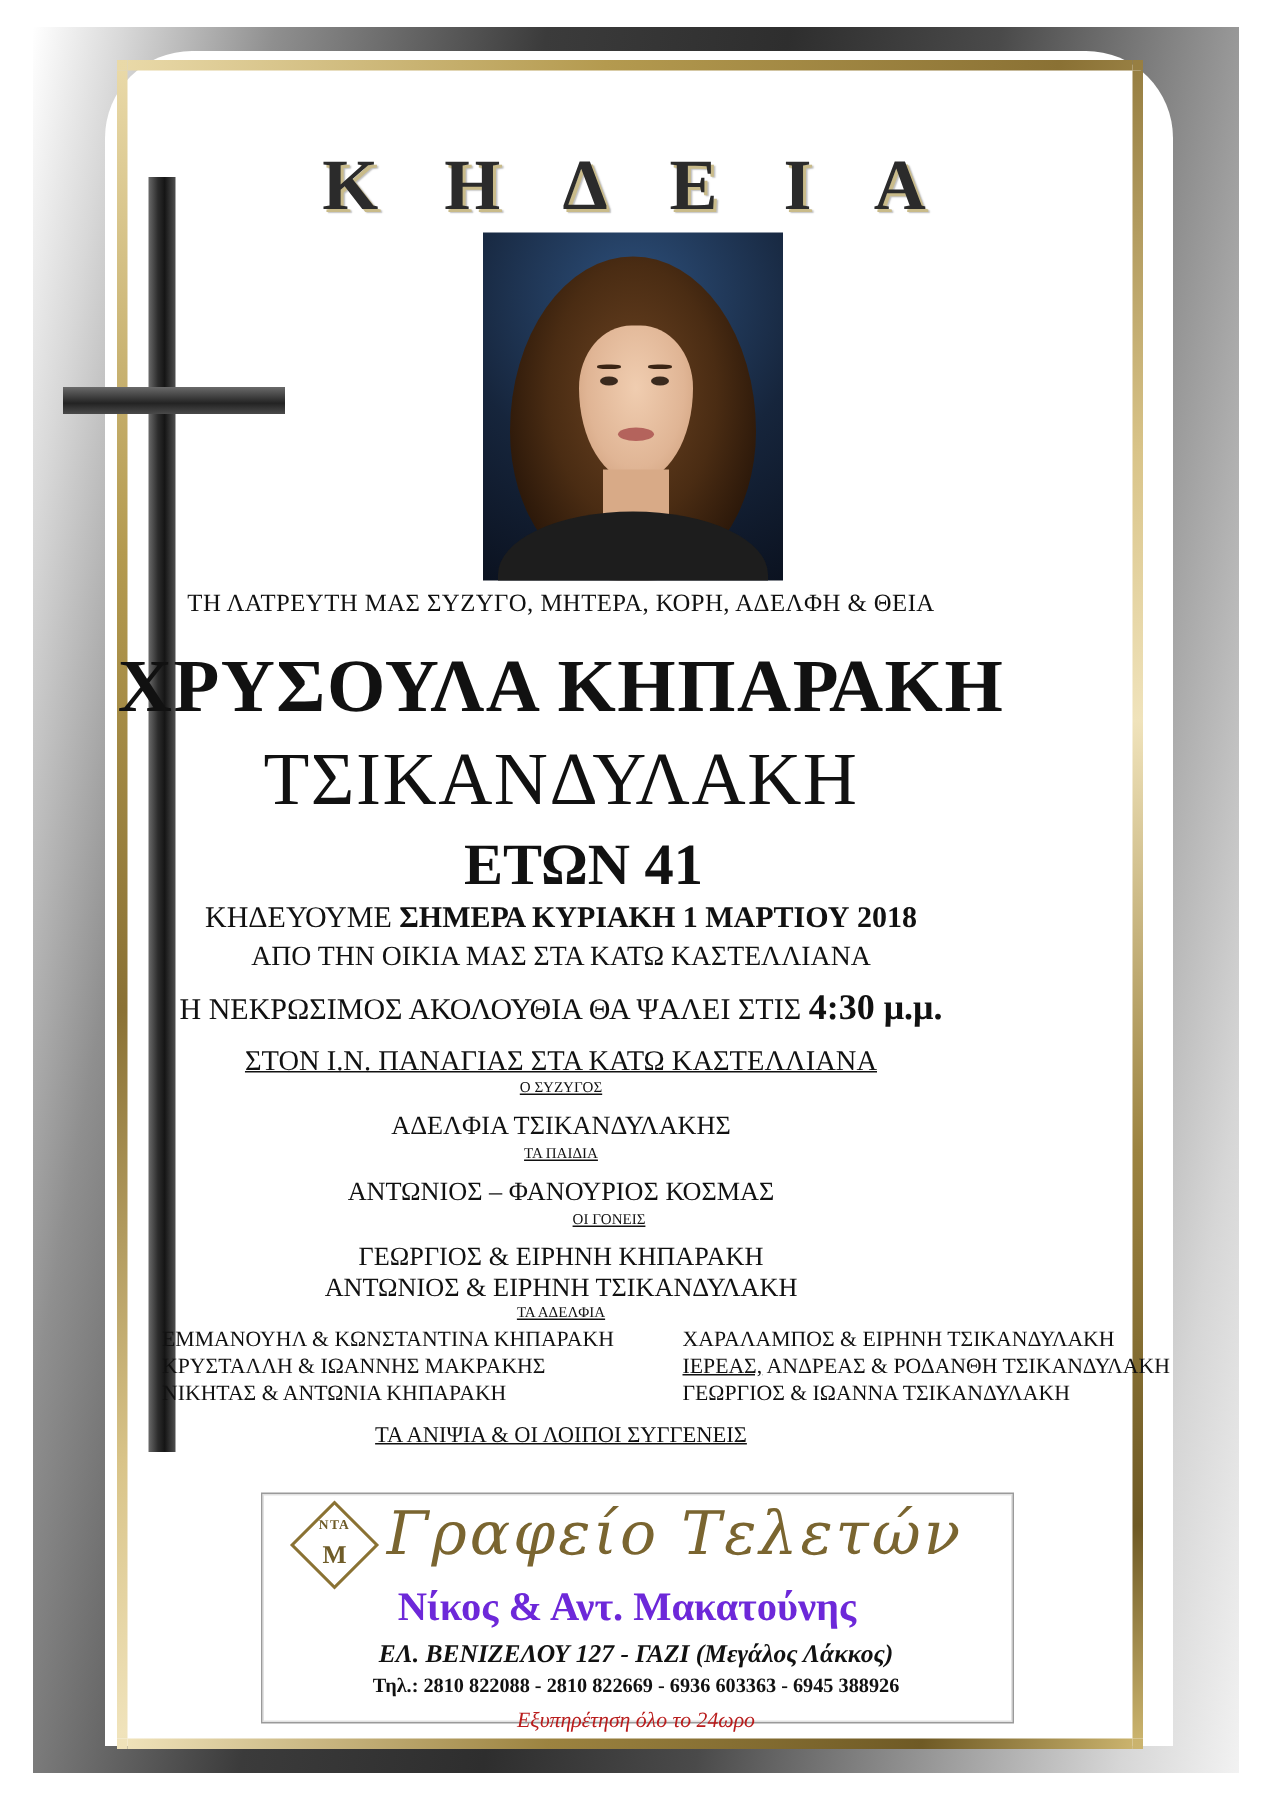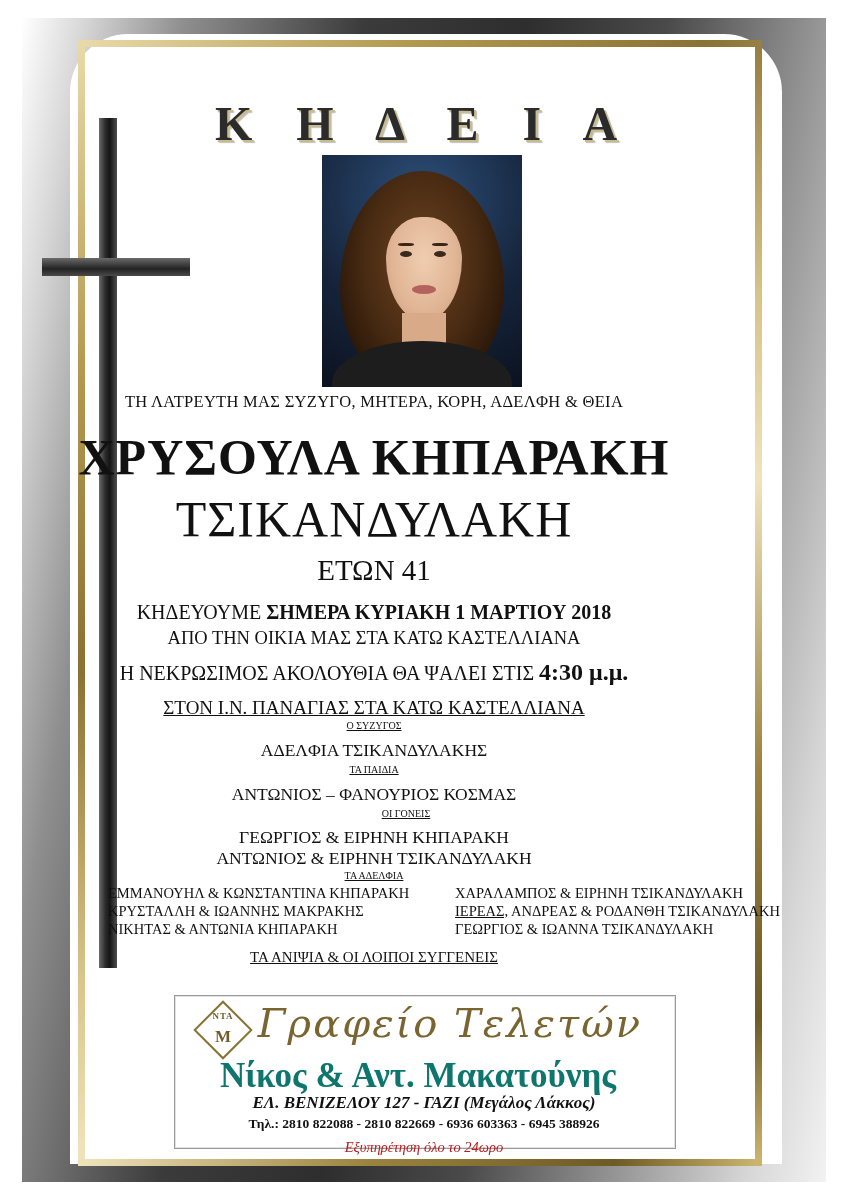--- a/index.html
+++ b/index.html
@@ -167,22 +167,23 @@
     letter-spacing: 1px;
   }
   .name2 {
     top: 490px;
     font-size: 50px;
     font-weight: normal;
     letter-spacing: 1px;
   }
   .age {
     top: 554px;
-    font-size: 29px;
-    font-weight: normal;
+    font-size: 39px;
+    font-weight: bold;
+    margin-left: 15px;
   }
   .line-date {
     top: 601px;
     font-size: 20px;
   }
   .line-date b { font-weight: bold; }
   .line-from {
     top: 628px;
     font-size: 18.5px;
   }
@@ -296,23 +297,23 @@
     color: #7a6530;
     letter-spacing: 2px;
     padding-left: 52px;
     box-sizing: border-box;
   }
   .fh-name {
     position: absolute;
     left: 174px; top: 1056px;
     width: 488px;
     text-align: center;
-    font-size: 35px;
-    font-weight: bold;
-    color: #0f766e;
+    font-size: 27px;
+    font-weight: bold;
+    color: #6d28d9;
   }
   .fh-addr {
     position: absolute;
     left: 174px; top: 1093px;
     width: 500px;
     text-align: center;
     font-size: 17px;
     font-weight: bold;
     font-style: italic;
     color: #111;

